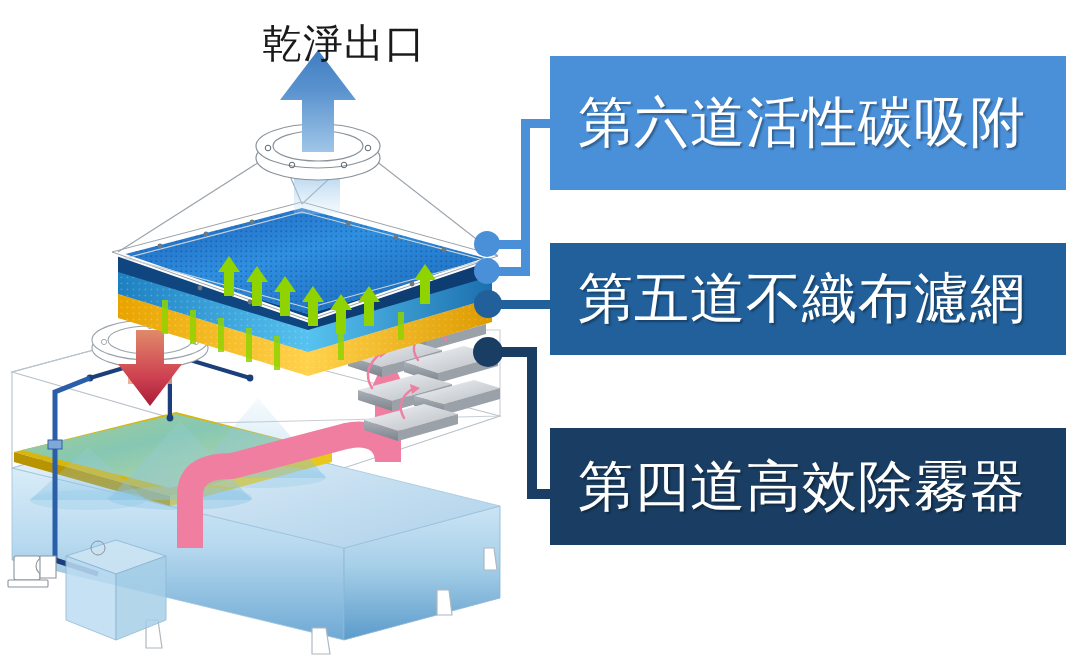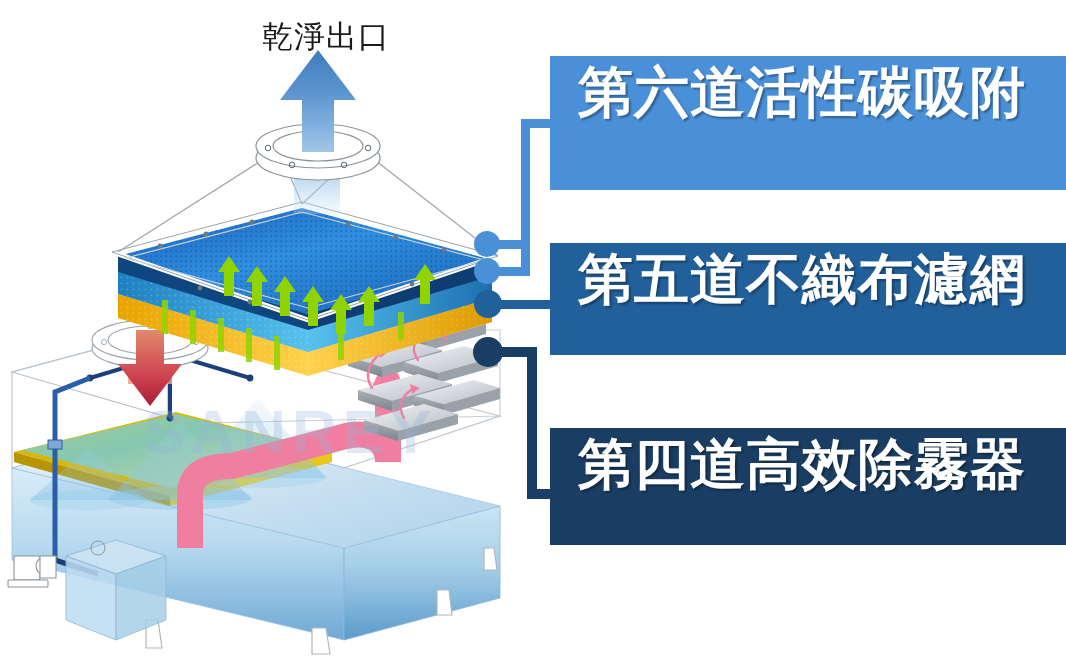--- a/index.html
+++ b/index.html
@@ -7,26 +7,26 @@
   body{
     width:1066px;height:664px;background:#ffffff;
     font-family:"Liberation Sans","DejaVu Sans",sans-serif;
     overflow:hidden;position:relative;
   }
   #stage{position:absolute;left:0;top:0;width:1066px;height:664px;}
 
   
   .callout{
     position:absolute;
-    display:flex;
+    display:flex;align-items:center;
     box-sizing:border-box;
     color:#ffffff;
     font-size:55px;
     letter-spacing:1px;
-    font-weight:700;
+    font-weight:400;
     padding-left:28px;
     text-shadow:2px 2px 2px rgba(0,0,0,.33);
     white-space:nowrap;
   }
   #callout-6{left:550px;top:56px;width:516px;height:134px;background:#4a90d9;}
   #callout-5{left:550px;top:243px;width:516px;height:112px;background:#21609b;}
   #callout-4{left:550px;top:428px;width:516px;height:117px;background:#1a3e63;}
 
   
   .lead{position:absolute;background:#2e74b5;}
@@ -48,21 +48,21 @@
   
   #lead-c-h{left:495px;top:300px;width:58px;height:9px;background:#21609b;}
 
   
   #lead-d-h{left:495px;top:347px;width:41px;height:10px;background:#1a3e63;}
   #lead-d-v{left:527px;top:347px;width:10px;height:152px;background:#1a3e63;}
   #lead-d-bot{left:527px;top:489px;width:27px;height:10px;background:#1a3e63;}
 
   
   .cjk-label{
-    position:absolute;color:#1a1a1a;font-size:31px;
+    position:absolute;color:#1a1a1a;font-size:40px;
     font-family:"DejaVu Sans","Liberation Sans",sans-serif;
     white-space:nowrap;letter-spacing:1px;
   }
   #label-outlet{left:262px;top:16px;}
   #label-inlet{left:62px;top:258px;}
 
   #watermark{
     position:absolute;left:143px;top:396px;
     font-size:62px;font-weight:bold;letter-spacing:6px;
     color:rgba(150,180,215,0.30);
@@ -391,21 +391,20 @@
           <circle cx="368" cy="148" r="2.8"></circle>
           <circle cx="292" cy="165" r="2.8"></circle>
           <circle cx="344" cy="165" r="2.8"></circle>
         </g>
       </g>
       <polygon points="302,152 334,152 334,100 356,100 318,50 280,100 302,100" fill="url(#gUpArrow)"></polygon>
     </g>
 
   </svg>
 
-  <div id="watermark">SANREY</div>
 
   <div class="cjk-label" id="label-outlet">乾淨出口</div>
 
   <div class="lead" id="lead-ab-top"></div>
   <div class="lead" id="lead-ab-v"></div>
   <div class="lead" id="lead-a-h"></div>
   <div class="lead" id="lead-b-h"></div>
   <div class="lead" id="lead-c-h"></div>
   <div class="lead" id="lead-d-h"></div>
   <div class="lead" id="lead-d-v"></div>

